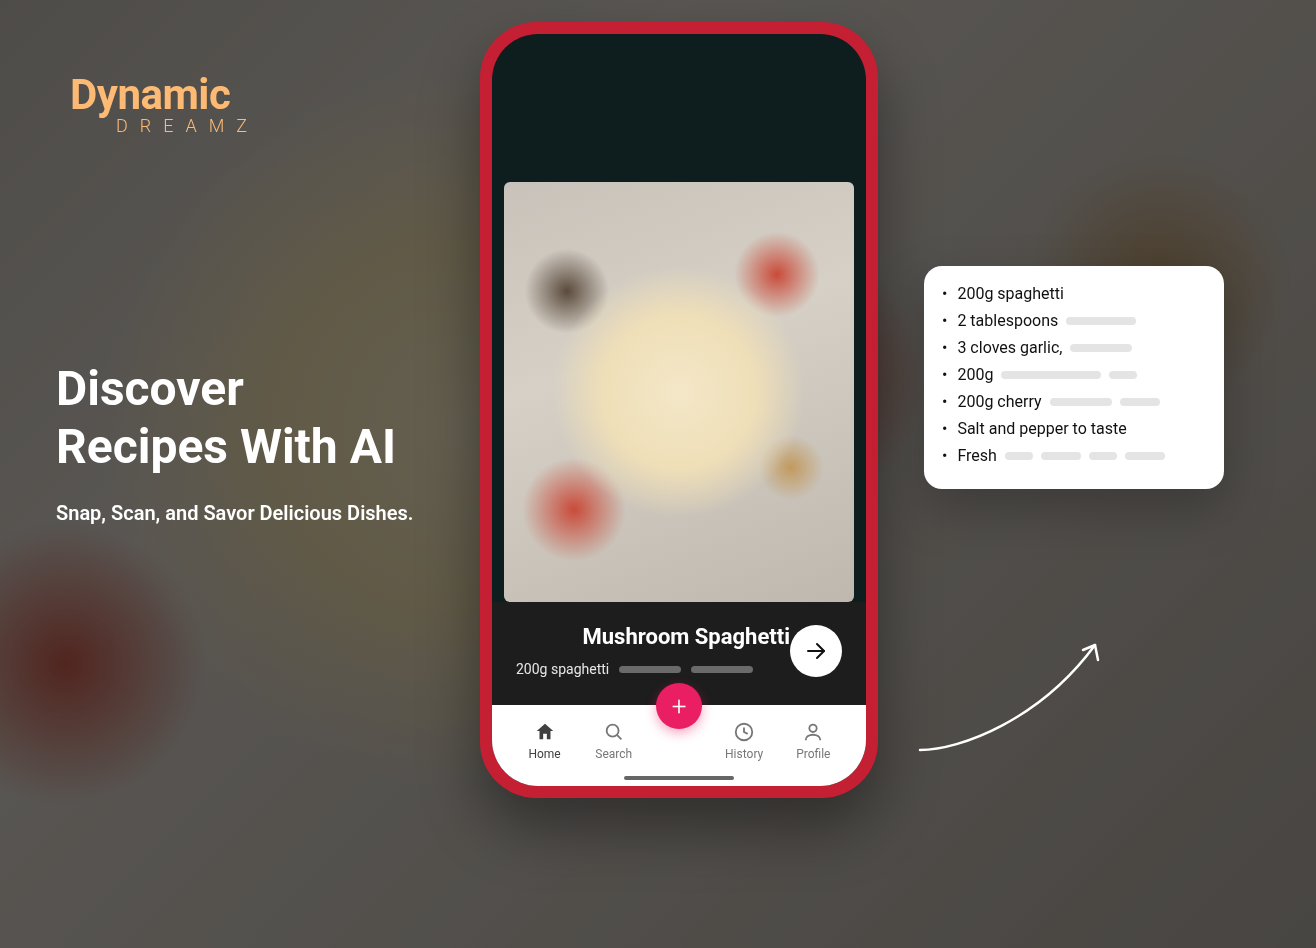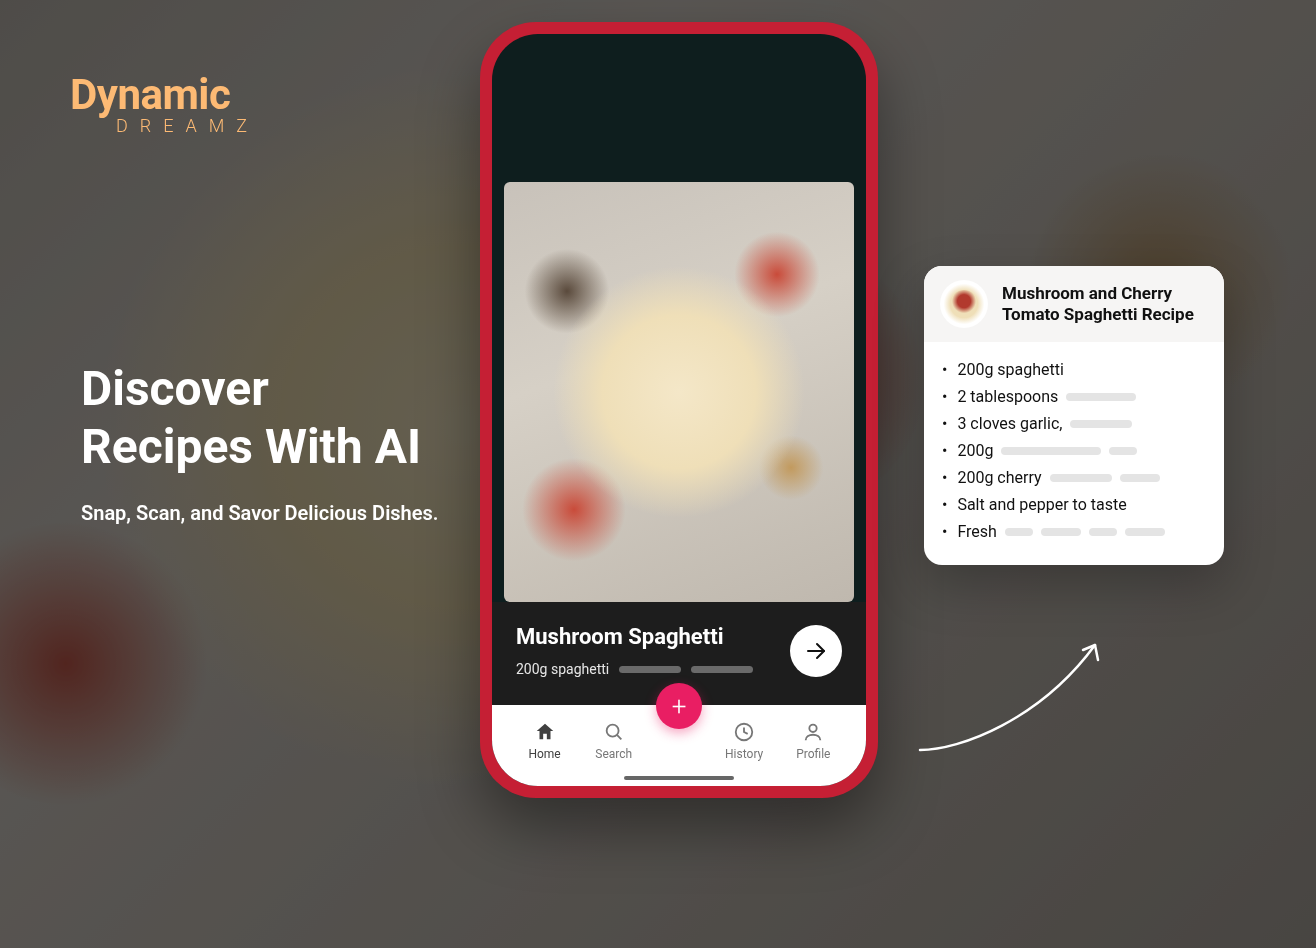--- a/index.html
+++ b/index.html
@@ -43,21 +43,21 @@
   .logo-sub {
     font-size: 18px;
     letter-spacing: 12px;
     font-weight: 300;
     margin-top: -4px;
     padding-left: 46px;
   }
   
   .headline {
     position: absolute;
-    left: 81px;
+    left: 56px;
     top: 360px;
     color: #fff;
   }
   .headline h1 {
     font-size: 48px;
     font-weight: 700;
     line-height: 1.2;
   }
   .tagline {
     margin-top: 26px;
@@ -105,21 +105,21 @@
   }
   .phone-caption {
     background: #1d1d1d;
     margin-top: 0;
     padding: 22px 24px 28px 24px;
     display: flex;
     align-items: center;
     justify-content: space-between;
     position: relative;
   }
-  .cap-left { flex: 1; }
+  .cap-left { flex: 1; text-align: right; }
   .cap-title {
     color: #fff;
     font-size: 22px;
     font-weight: 700;
     margin-bottom: 12px;
   }
   .cap-sub {
     display: flex;
     align-items: center;
     gap: 10px;
@@ -336,24 +336,20 @@
           <path d="M4 21c0-4 4-6 8-6s8 2 8 6"></path>
         </svg>
         <span>Profile</span>
       </div>
       <div class="home-indicator"></div>
     </div>
   </div>
 </div>
 
 <div class="recipe-card">
-  <div class="card-head">
-    <div class="card-thumb"></div>
-    <div class="card-title">Mushroom and Cherry Tomato Spaghetti Recipe</div>
-  </div>
   <div class="ing-list">
     <div class="ing-row">
         <span>200g spaghetti</span>
       </div>
     <div class="ing-row">
         <span>2 tablespoons</span> 
         <span class="skel s1"></span>
       </div>
     <div class="ing-row">
         <span>3 cloves garlic,</span> 

